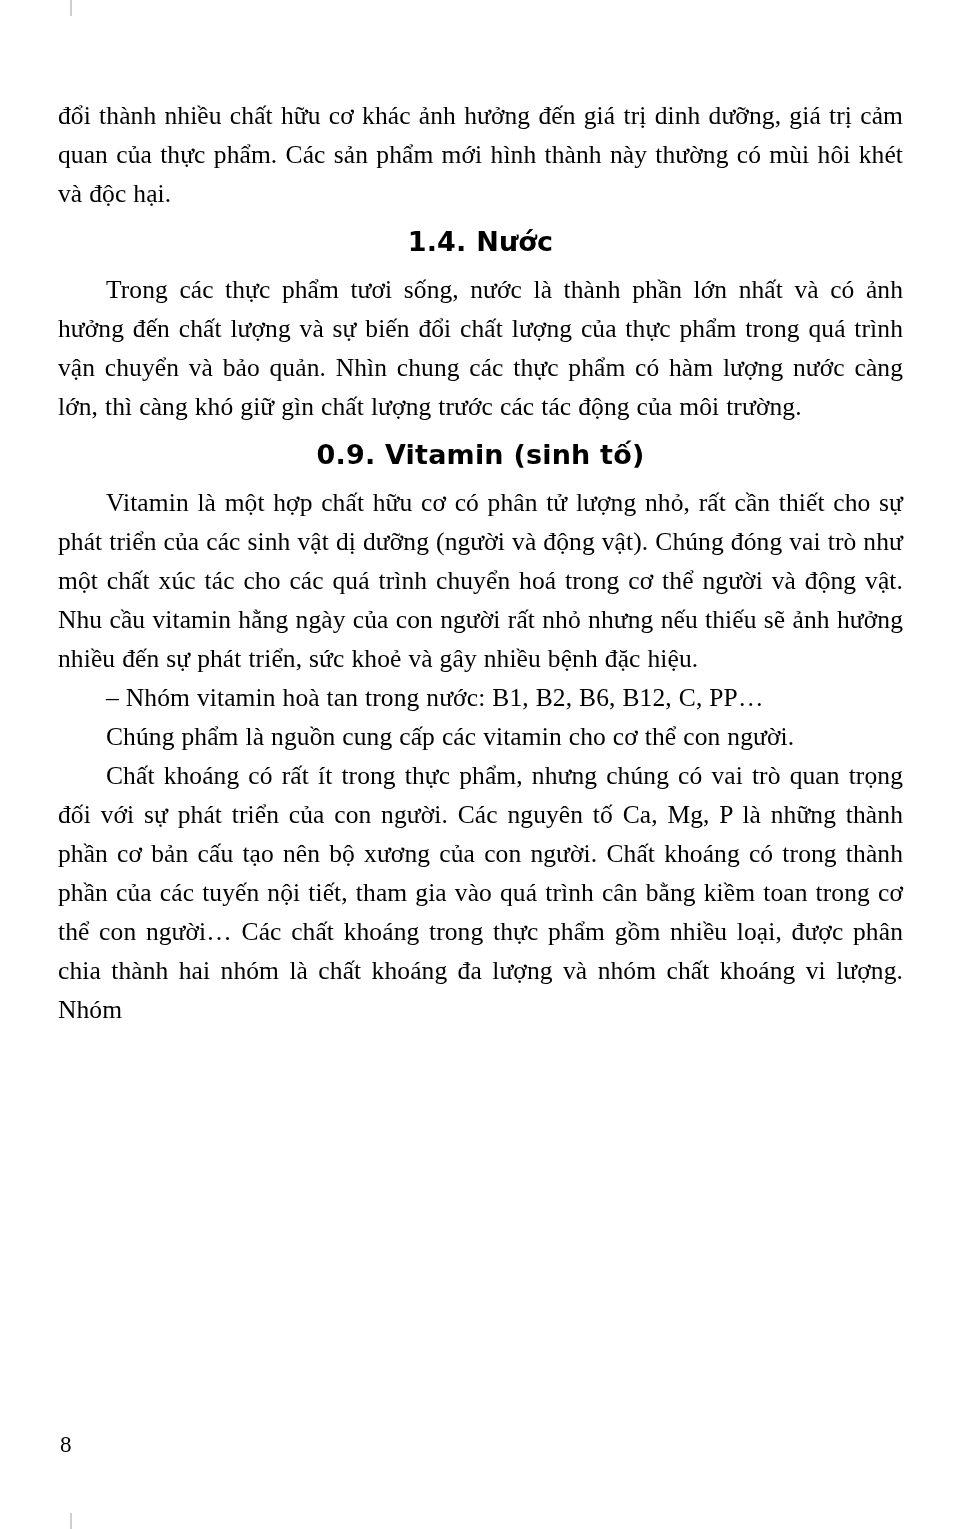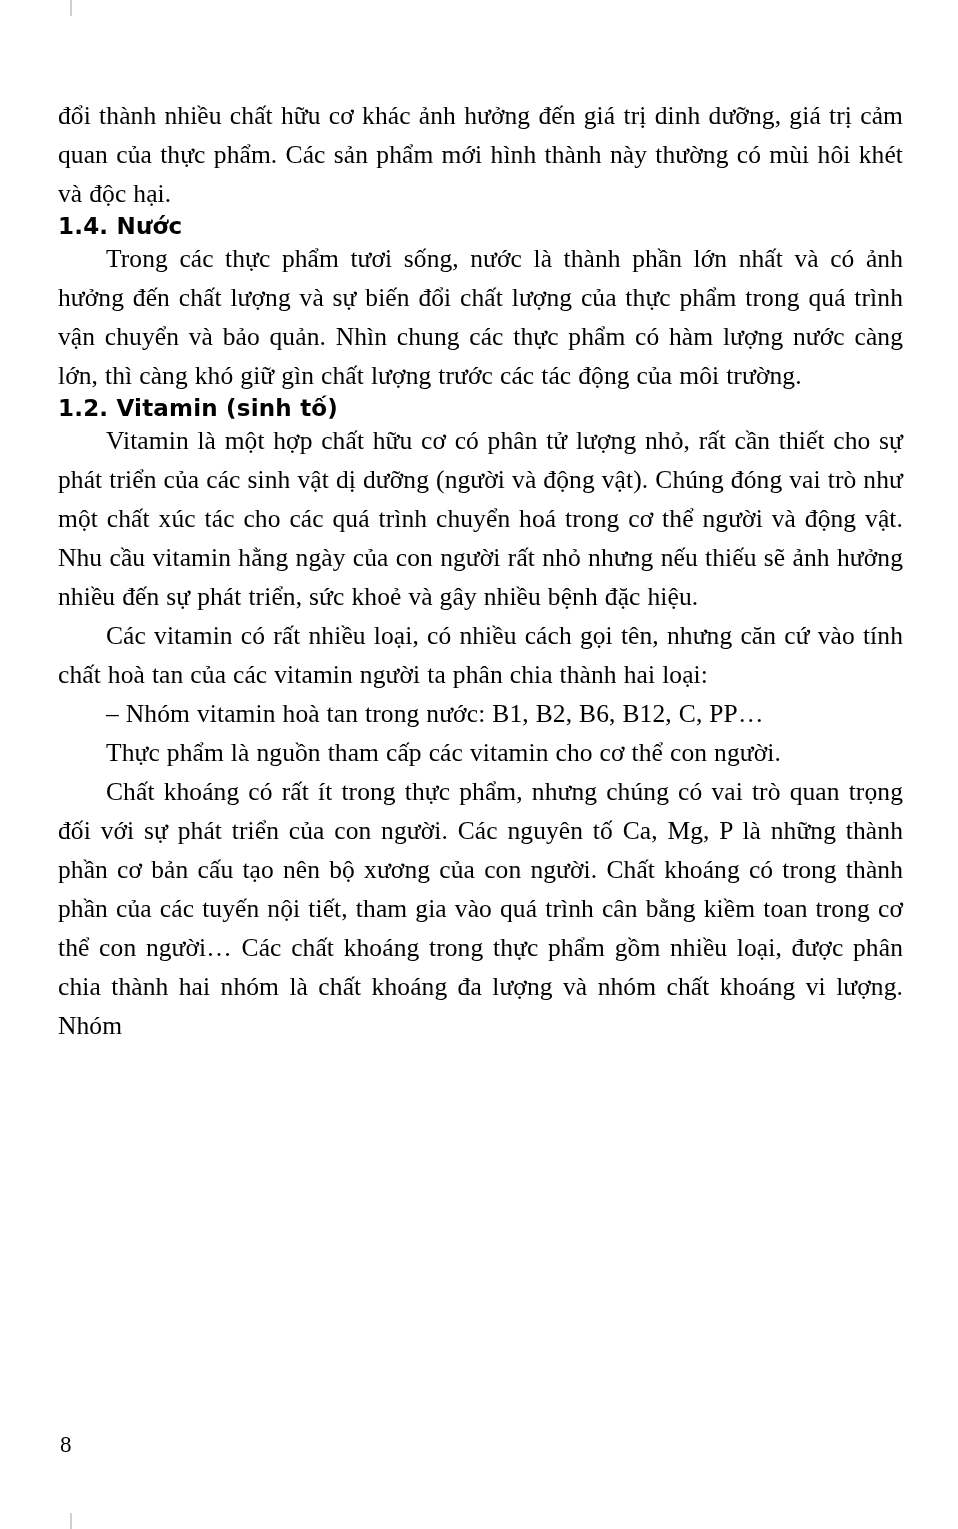--- a/index.html
+++ b/index.html
@@ -40,24 +40,25 @@
   }
   p.indent {
     text-indent: 48px;
   }
   p.dash {
     text-indent: 48px;
     text-align: left;
   }
   h2.heading {
     font-family: "DejaVu Sans", sans-serif;
-    font-size: 23px;
+    font-size: 27px;
     font-weight: bold;
-    margin: 0;
+    margin: 13px;
     letter-spacing: 0.2px;
+    text-align: center;
   }
   .sp-top-1 { margin-top: 40px; }
   .sp-top-2 { margin-top: 28px; }
   .sp-h-after { margin-top: 26px; }
   .sp-small { margin-top: 4px; }
   .page-number {
     position: absolute;
     left: 60px;
     top: 1432px;
     font-family: "Liberation Serif", serif;
@@ -90,31 +91,30 @@
   <div class="crop-mark crop-bottom"></div>
 
   <div class="content">
 
     <p class="para">đổi thành nhiều chất hữu cơ khác ảnh hưởng đến giá trị dinh dưỡng, giá trị cảm quan của thực phẩm. Các sản phẩm mới hình thành này thường có mùi hôi khét và độc hại.</p>
 
     <h2 class="heading sp-top-1">1.4. Nước</h2>
 
     <p class="para indent sp-h-after">Trong các thực phẩm tươi sống, nước là thành phần lớn nhất và có ảnh hưởng đến chất lượng và sự biến đổi chất lượng của thực phẩm trong quá trình vận chuyển và bảo quản. Nhìn chung các thực phẩm có hàm lượng nước càng lớn, thì càng khó giữ gìn chất lượng trước các tác động của môi trường.</p>
 
-    <h2 class="heading sp-top-1">1.2. Vitamin (sinh tố)</h2>
+    <h2 class="heading sp-top-1">0.9. Vitamin (sinh tố)</h2>
 
     <p class="para indent sp-h-after">Vitamin là một hợp chất hữu cơ có phân tử lượng nhỏ, rất cần thiết cho sự phát triển của các sinh vật dị dưỡng (người và động vật). Chúng đóng vai trò như một chất xúc tác cho các quá trình chuyển hoá trong cơ thể người và động vật. Nhu cầu vitamin hằng ngày của con người rất nhỏ nhưng nếu thiếu sẽ ảnh hưởng nhiều đến sự phát triển, sức khoẻ và gây nhiều bệnh đặc hiệu.</p>
 
-    <p class="para indent sp-small">Các vitamin có rất nhiều loại, có nhiều cách gọi tên, nhưng căn cứ vào tính chất hoà tan của các vitamin người ta phân chia thành hai loại:</p>
 
     <p class="para dash">– Nhóm vitamin hoà tan trong nước: B1, B2, B6, B12, C, PP…</p>
 
 
 
-    <p class="para indent sp-small">Thực phẩm là nguồn tham cấp các vitamin cho cơ thể con người.</p>
+    <p class="para indent sp-small">Chúng phẩm là nguồn cung cấp các vitamin cho cơ thể con người.</p>
 
 
     <p class="para indent sp-h-after">Chất khoáng có rất ít trong thực phẩm, nhưng chúng có vai trò quan trọng đối với sự phát triển của con người. Các nguyên tố Ca, Mg, P là những thành phần cơ bản cấu tạo nên bộ xương của con người. Chất khoáng có trong thành phần của các tuyến nội tiết, tham gia vào quá trình cân bằng kiềm toan trong cơ thể con người… Các chất khoáng trong thực phẩm gồm nhiều loại, được phân chia thành hai nhóm là chất khoáng đa lượng và nhóm chất khoáng vi lượng. Nhóm</p>
 
   </div>
 
   <div class="page-number">8</div>
 
 </div>
 

